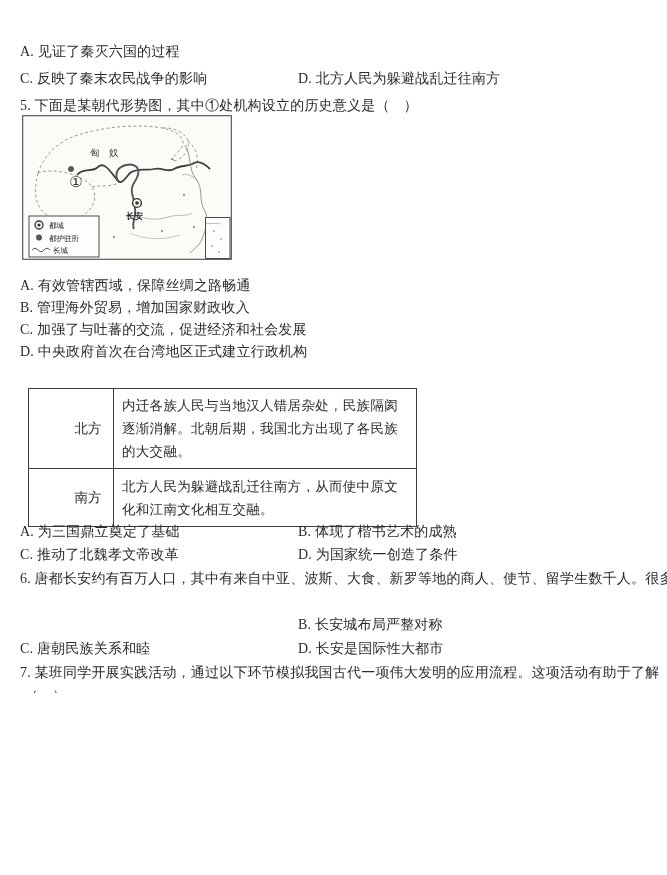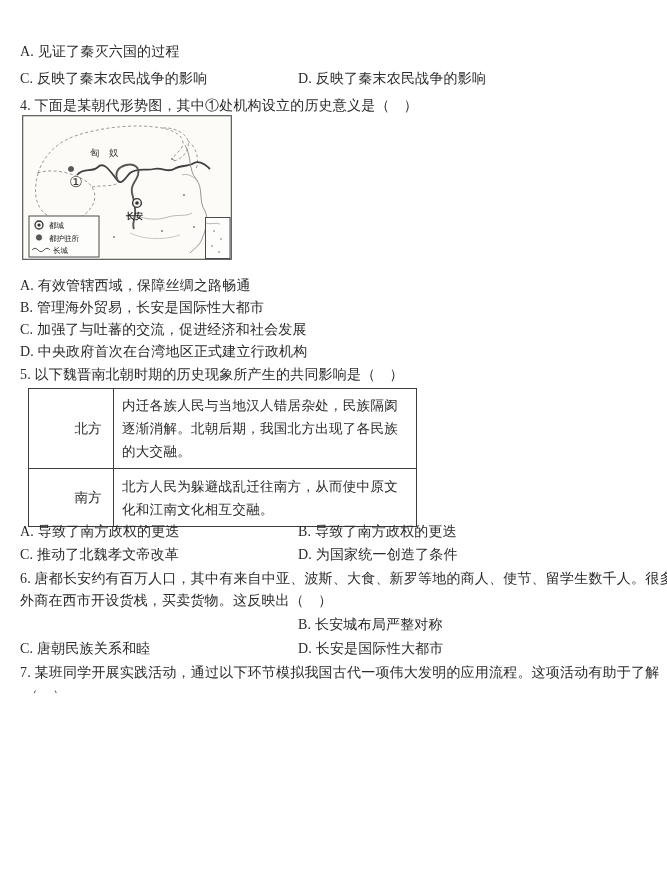--- a/index.html
+++ b/index.html
@@ -69,23 +69,23 @@
   .cap4{left:377px;width:96px;}
   .page-edge{position:absolute;left:2px;top:866px;width:662px;height:6px;background:#eef0ee;border-radius:3px;}
 </style>
 </head>
 <body>
 
 <div class="page">
 
   <div class="t" style="left:20px;top:43px">A. 见证了秦灭六国的过程</div>
   <div class="t" style="left:20px;top:70px">C. 反映了秦末农民战争的影响</div>
-  <div class="t" style="left:298px;top:70px">D. 反映了秦末农民战争的影响</div>
-
-  <div class="t" style="left:20px;top:97px">4. 下面是某朝代形势图，其中①处机构设立的历史意义是（　）</div>
+  <div class="t" style="left:298px;top:70px">D. 北方人民为躲避战乱迁往南方</div>
+
+  <div class="t" style="left:20px;top:97px">5. 下面是某朝代形势图，其中①处机构设立的历史意义是（　）</div>
 
   <div class="map-wrap">
     <svg width="210" height="145" viewBox="0 0 210 145">
       <rect x="0.7" y="0.7" width="208.6" height="143.6" fill="#fcfbf7" stroke="#4a4a4a" stroke-width="1.1"></rect>
 
       <g stroke="#8f8f8f" stroke-width="0.9" fill="none" stroke-dasharray="3,2.4">
         <path d="M16,58 C22,40 36,26 56,20 C84,11 118,9 140,13 C156,16 164,24 160,32 C157,38 150,40 152,46"></path>
         <path d="M152,46 C160,44 168,36 166,26 C164,18 152,12 140,13"></path>
         <path d="M16,58 C12,74 12,88 22,98 C32,106 52,108 62,100 C72,92 76,82 70,72 C62,60 32,52 16,58"></path>
         <path d="M70,72 C80,70 90,72 96,68"></path>
@@ -136,46 +136,44 @@
         <circle cx="192" cy="116" r="0.8" fill="#6f6f6f"></circle>
           <circle cx="199" cy="124" r="0.8" fill="#6f6f6f"></circle>
         <circle cx="190" cy="131" r="0.8" fill="#6f6f6f"></circle>
           <circle cx="197" cy="137" r="0.8" fill="#6f6f6f"></circle>
         <path d="M184,108 C189,110 194,107 198,109" stroke="#9a9a9a" stroke-width="0.7" fill="none"></path>
       </g>
     </svg>
   </div>
 
   <div class="t" style="left:20px;top:277px">A. 有效管辖西域，保障丝绸之路畅通</div>
-  <div class="t" style="left:20px;top:299px">B. 管理海外贸易，长安是国际性大都市</div>
+  <div class="t" style="left:20px;top:299px">B. 管理海外贸易，增加国家财政收入</div>
   <div class="t" style="left:20px;top:321px">C. 加强了与吐蕃的交流，促进经济和社会发展</div>
   <div class="t" style="left:20px;top:343px">D. 中央政府首次在台湾地区正式建立行政机构</div>
 
-  <div class="t" style="left:20px;top:366px">5. 以下魏晋南北朝时期的历史现象所产生的共同影响是（　）</div>
 
   <table class="qtable">
     <tbody>
         <tr class="r1">
       <td class="hd">北方</td>
       <td class="bd">内迁各族人民与当地汉人错居杂处，民族隔阂逐渐消解。北朝后期，我国北方出现了各民族的大交融。</td>
     </tr>
     <tr class="r2">
       <td class="hd">南方</td>
       <td class="bd">北方人民为躲避战乱迁往南方，从而使中原文化和江南文化相互交融。</td>
     </tr>
   </tbody>
     </table>
 
-  <div class="t" style="left:20px;top:523px">A. 导致了南方政权的更迭</div>
-  <div class="t" style="left:298px;top:523px">B. 导致了南方政权的更迭</div>
+  <div class="t" style="left:20px;top:523px">A. 为三国鼎立奠定了基础</div>
+  <div class="t" style="left:298px;top:523px">B. 体现了楷书艺术的成熟</div>
   <div class="t" style="left:298px;top:546px">D. 为国家统一创造了条件</div>
   <div class="t" style="left:20px;top:546px">C. 推动了北魏孝文帝改革</div>
 
   <div class="t" style="left:20px;top:570px">6. 唐都长安约有百万人口，其中有来自中亚、波斯、大食、新罗等地的商人、使节、留学生数千人。很多</div>
-  <div class="t" style="left:20px;top:592px">外商在西市开设货栈，买卖货物。这反映出（　）</div>
   <div class="t" style="left:20px;top:640px">C. 唐朝民族关系和睦</div>
   <div class="t" style="left:298px;top:616px">B. 长安城布局严整对称</div>
   <div class="t" style="left:298px;top:640px">D. 长安是国际性大都市</div>
 
   <div class="t" style="left:20px;top:664px">7. 某班同学开展实践活动，通过以下环节模拟我国古代一项伟大发明的应用流程。这项活动有助于了解</div>
   <div class="t" style="left:24px;top:687px">（　）</div>
 
   <div class="photo" id="ph1">
     <div class="layer p1-sleeve"></div>
     <div class="layer p1-tray"></div>

